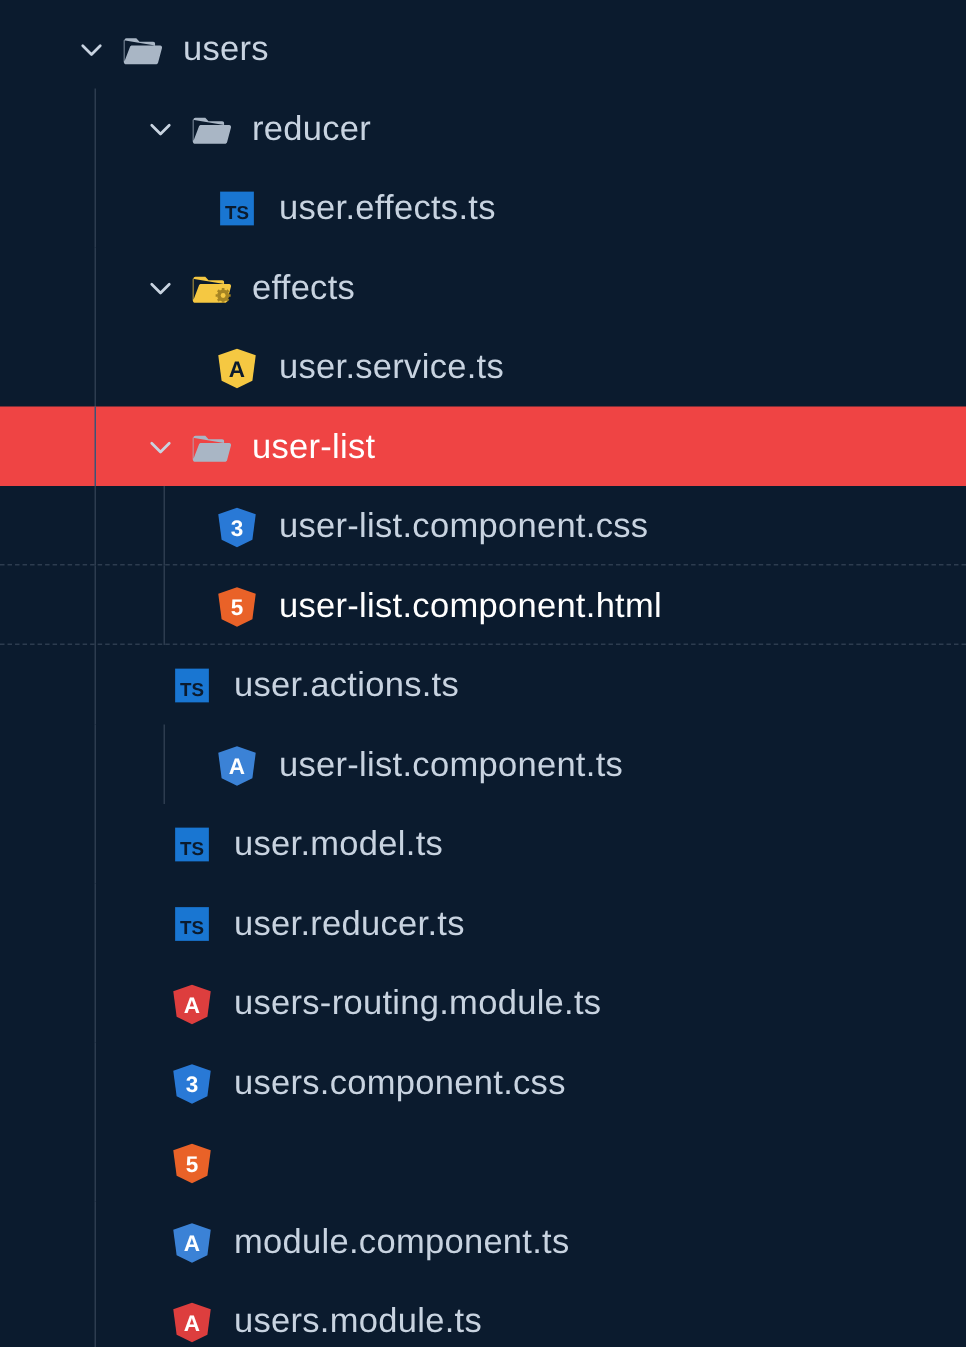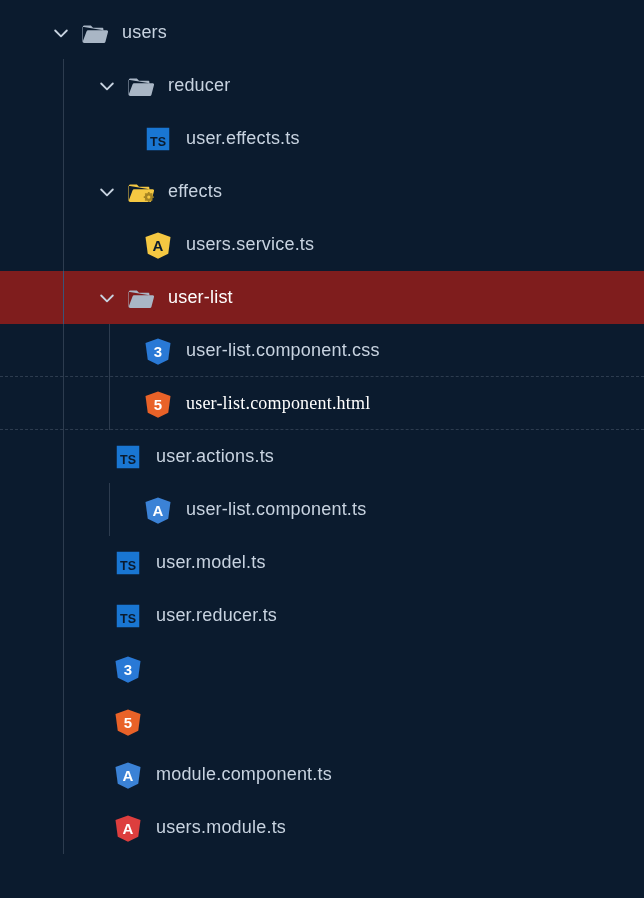--- a/index.html
+++ b/index.html
@@ -21,21 +21,21 @@
     }
     .row {
       display: flex;
       align-items: center;
       height: 53px;
       cursor: pointer;
       white-space: nowrap;
       position: relative;
     }
     .row.selected {
-      background: #7f1d1d;
+      background: #ef4444;
       color: #ffffff;
     }
     .row.selected .label {
       color: #ffffff;
     }
     .row.dashed-bottom::after {
       content: "";
       position: absolute;
       bottom: 0;
       left: 0;
@@ -70,26 +70,25 @@
       align-items: center;
       flex: 0 0 auto;
       margin-right: 10px;
     }
     .icon svg {
       width: 30px;
       height: 30px;
     }
     .label {
       color: #c8d3e0;
-      font-size: 18px;
+      font-size: 23px;
       letter-spacing: 0.2px;
     }
     .row.active .label {
       color: #ffffff;
-      font-family: Liberation Serif, serif;
     }
   </style>
 </head>
 <body>
 
 <svg width="0" height="0" style="position:absolute">
   <defs>
 
     <symbol id="chev-down" viewBox="0 0 24 24">
       <path d="M5 9 L12 16 L19 9" stroke="#c8d3e0" stroke-width="2.2" fill="none" stroke-linecap="round" stroke-linejoin="round"></path>
@@ -218,21 +217,21 @@
     <span class="chevron hidden">
         <svg>
           <use href="#chev-down"></use>
         </svg>
       </span>
     <span class="icon">
         <svg>
           <use href="#ng-yellow"></use>
         </svg>
       </span>
-    <span class="label">users.service.ts</span>
+    <span class="label">user.service.ts</span>
   </div>
 
   <div class="row selected">
     <span class="indent" style="width:64px;border-right:1px solid #3a5478"></span>
     <span class="indent" style="width:28px"></span>
     <span class="chevron">
         <svg>
           <use href="#chev-down"></use>
         </svg>
       </span>
@@ -318,29 +317,40 @@
     <span class="indent guide" style="width:64px"></span>
     <span class="chevron hidden" style="width:46px"></span>
     <span class="icon">
         <svg>
           <use href="#ts-icon"></use>
         </svg>
       </span>
     <span class="label">user.reducer.ts</span>
   </div>
 
+  <div class="row">
+    <span class="indent guide" style="width:64px"></span>
+    <span class="chevron hidden" style="width:46px"></span>
+    <span class="icon">
+        <svg>
+          <use href="#ng-red"></use>
+        </svg>
+      </span>
+    <span class="label">users-routing.module.ts</span>
+  </div>
 
   <div class="row">
     <span class="indent guide" style="width:64px"></span>
     <span class="chevron hidden" style="width:46px"></span>
     <span class="icon">
         <svg>
           <use href="#css-icon"></use>
         </svg>
       </span>
+    <span class="label">users.component.css</span>
   </div>
 
   <div class="row">
     <span class="indent guide" style="width:64px"></span>
     <span class="chevron hidden" style="width:46px"></span>
     <span class="icon">
         <svg>
           <use href="#html-icon"></use>
         </svg>
       </span>

